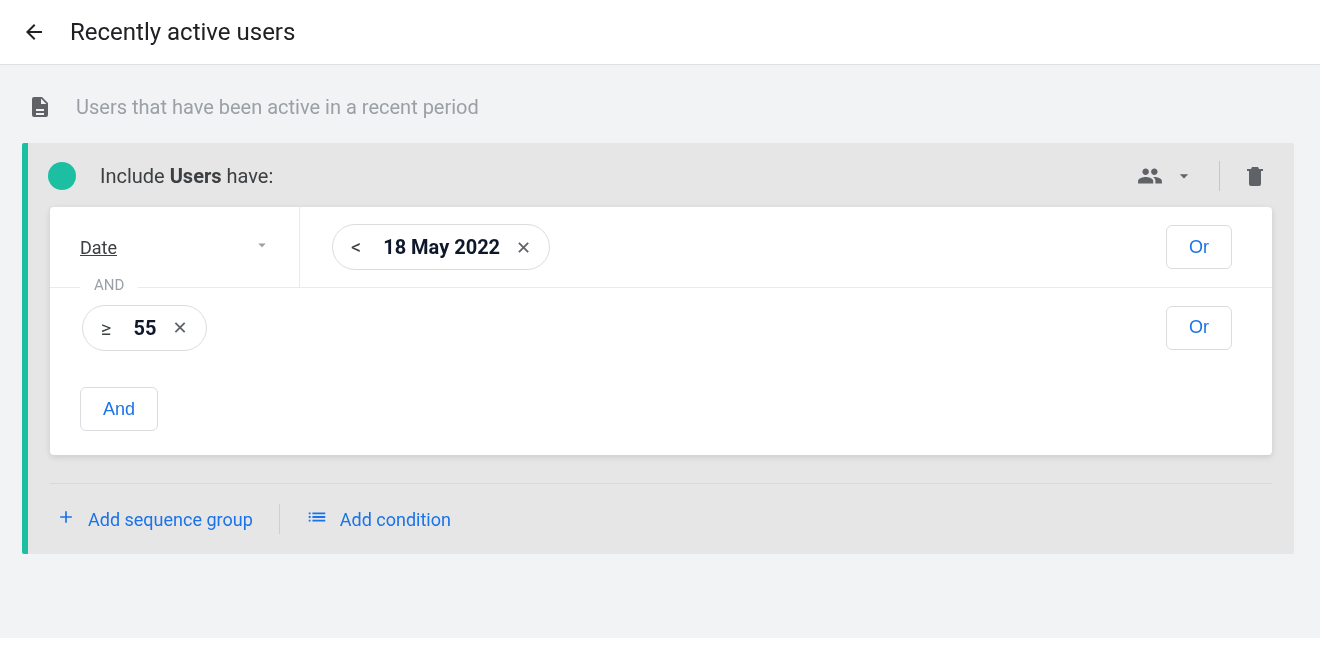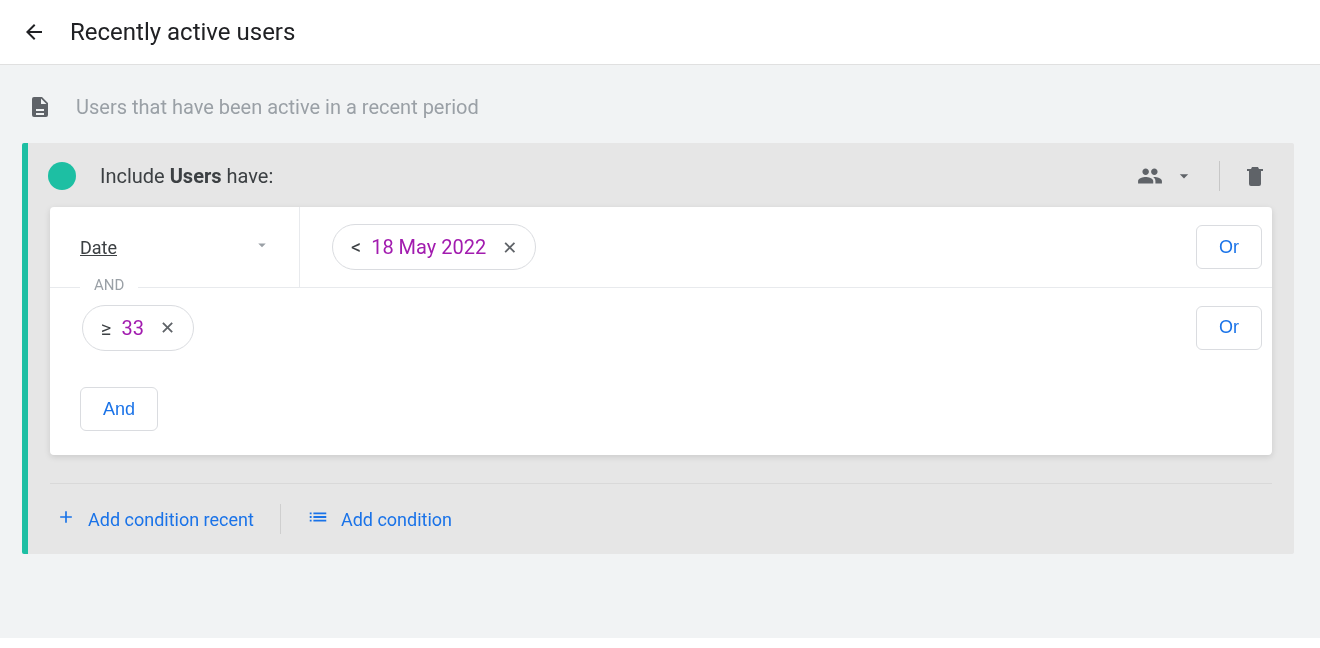--- a/index.html
+++ b/index.html
@@ -47,26 +47,26 @@
   }
   .dim-name { font-size:18px; color:#3c4043; white-space:nowrap; overflow:hidden; text-overflow:ellipsis; max-width:170px; }
   .caret-down { color:#9aa0a6; }
   .val-col { flex:1; padding-left:32px; display:flex; align-items:center; }
   .chip {
     display:inline-flex; align-items:center; gap:10px;
     border:1px solid #dadce0; border-radius:999px; height:46px;
     padding: 0 18px; font-size:20px; cursor:pointer;
   }
   .chip .op { color:#3c4043; }
-  .chip .val { color:#a21caf; font-weight:400; }
+  .chip .val { color:#0f172a; font-weight:700;margin-left:12px; }
   .chip .x { color:#5f6368; font-size:18px; margin-left:6px; }
   .or-btn {
     border:1px solid #dadce0; border-radius:6px; height:44px; padding:0 22px;
     font-size:18px; color:#1a73e8; background:#fff; cursor:pointer;
-    margin-right:10px;
+    margin-right:40px;
   }
   .and-pill {
     position:absolute; left:30px; top:-12px; transform:translateY(0);
     background:#fff; padding:0 14px; font-size:15px; color:#9aa0a6;
   }
   .row-border-top { border-top:1px solid #e8eaed; }
   .add-and-row { padding: 20px 30px 24px 30px; }
   .and-btn {
     border:1px solid #dadce0; border-radius:6px; height:44px; padding:0 22px;
     font-size:18px; color:#1a73e8; background:#fff; cursor:pointer;
@@ -147,40 +147,40 @@
           </div>
         </div>
         <button class="or-btn">Or</button>
       </div>
 
       <div class="cond-row row-border-top">
         <div class="and-pill">AND</div>
         <div class="val-col">
           <div class="chip">
             <span class="op">≥</span>
-            <span class="val">33</span>
+            <span class="val">55</span>
             <span class="x">✕</span>
           </div>
         </div>
         <button class="or-btn">Or</button>
       </div>
 
       <div class="add-and-row">
         <button class="and-btn">And</button>
       </div>
     </div>
 
     <div class="footer-actions">
       <div class="link-btn">
         <span>
           <svg viewBox="0 0 24 24" width="20" height="20" fill="#1a73e8">
               <path d="M19 13h-6v6h-2v-6H5v-2h6V5h2v6h6z"></path>
             </svg>
         </span>
-        <span>Add condition recent</span>
+        <span>Add sequence group</span>
       </div>
       <div class="vsep"></div>
       <div class="link-btn">
         <span>
           <svg viewBox="0 0 24 24" width="22" height="22" fill="#1a73e8">
               <path d="M3 13h2v-2H3v2zm0 4h2v-2H3v2zm0-8h2V7H3v2zm4 4h14v-2H7v2zm0 4h14v-2H7v2zM7 7v2h14V7H7z"></path>
             </svg>
         </span>
         <span>Add condition</span>
       </div>

